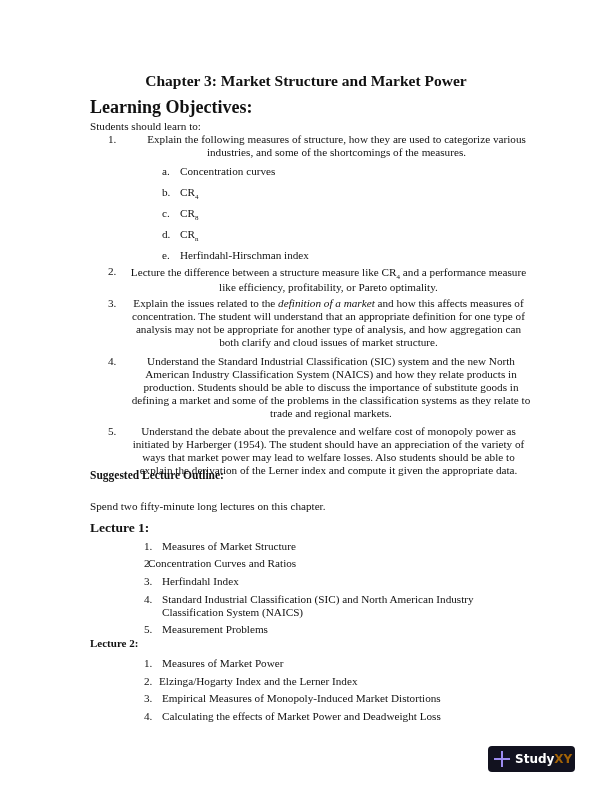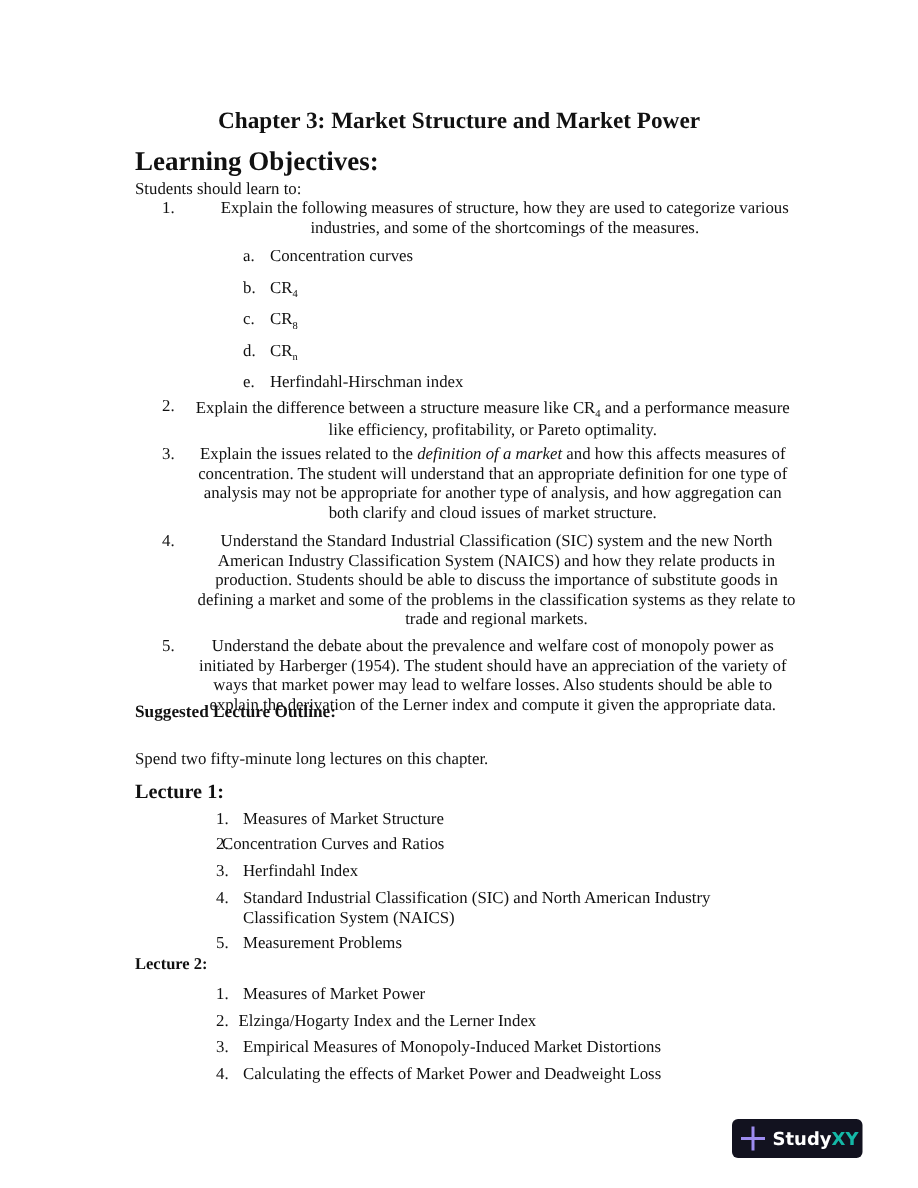--- a/index.html
+++ b/index.html
@@ -13,21 +13,21 @@
   .wrap { white-space: normal; text-align: center; }
   sub { font-size: 7px; vertical-align: -3px; line-height: 0; }
   .num { position: absolute; font-size: 11.2px; }
   .badge { position: absolute; left: 488px; top: 746px; width: 87px; height: 26px;
            background: #12121f; border-radius: 4px; display: flex; align-items: center; }
   .badge .plus { width: 16px; height: 16px; margin-left: 6px; position: relative; }
   .badge .plus::before, .badge .plus::after { content: ""; position: absolute; background: #9d8cf0; }
   .badge .plus::before { left: 7px; top: 0; width: 2px; height: 16px; }
   .badge .plus::after { left: 0; top: 7px; width: 16px; height: 2px; }
   .badge .brand { font-family: "DejaVu Sans", sans-serif; font-weight: bold; font-size: 12px; margin-left: 5px; color: #ffffff; }
-  .badge .brand .xy { color: #14b8a6; }
+  .badge .brand .xy { color: #a16207; }
 </style>
 </head>
 <body>
 
 <div class="abs title">Chapter 3:  Market Structure and Market Power</div>
 
 <div class="abs h-bold" style="left:90px; top:97px;">Learning Objectives:</div>
 <div class="abs txt" style="left:90px; top:120px;">Students should learn to:</div>
 
 <div>
@@ -53,21 +53,21 @@
     <span style="position:absolute; left:18px;"><span>CR</span><sub>n</sub></span>
   </div>
   <div class="abs txt" style="left:162px; top:249px;">
     <span>e.</span>
     <span style="position:absolute; left:18px;">Herfindahl-Hirschman index</span>
   </div>
 </div>
 
 <div>
   <span class="num" style="left:108px; top:265px;">2.</span>
-  <div class="abs txt wrap" style="left:126px; top:265px; width:405px; line-height:15px;"><span>Explain the difference between a structure measure like CR</span><sub>4</sub><span> and a performance measure like efficiency, profitability, or Pareto optimality.</span></div>
+  <div class="abs txt wrap" style="left:126px; top:265px; width:405px; line-height:15px;"><span>Lecture the difference between a structure measure like CR</span><sub>4</sub><span> and a performance measure like efficiency, profitability, or Pareto optimality.</span></div>
 </div>
 
 <div>
   <span class="num" style="left:108px; top:297px;">3.</span>
   <div class="abs txt wrap" style="left:126px; top:297px; width:405px;"><span>Explain the issues related to the </span><i>definition of a market</i><span> and how this affects measures of concentration.  The student will understand that an appropriate definition for one type of analysis may not be appropriate for another type of analysis, and how aggregation can both clarify and cloud issues of market structure.</span></div>
 </div>
 
 <div>
   <span class="num" style="left:108px; top:355px;">4.</span>
   <div class="abs txt wrap" style="left:126px; top:355px; width:410px;">Understand the Standard Industrial Classification (SIC) system and the new North American Industry Classification System (NAICS) and how they relate products in production.  Students should be able to discuss the importance of substitute goods in defining a market and some of the problems in the classification systems as they relate to trade and regional markets.</div>

